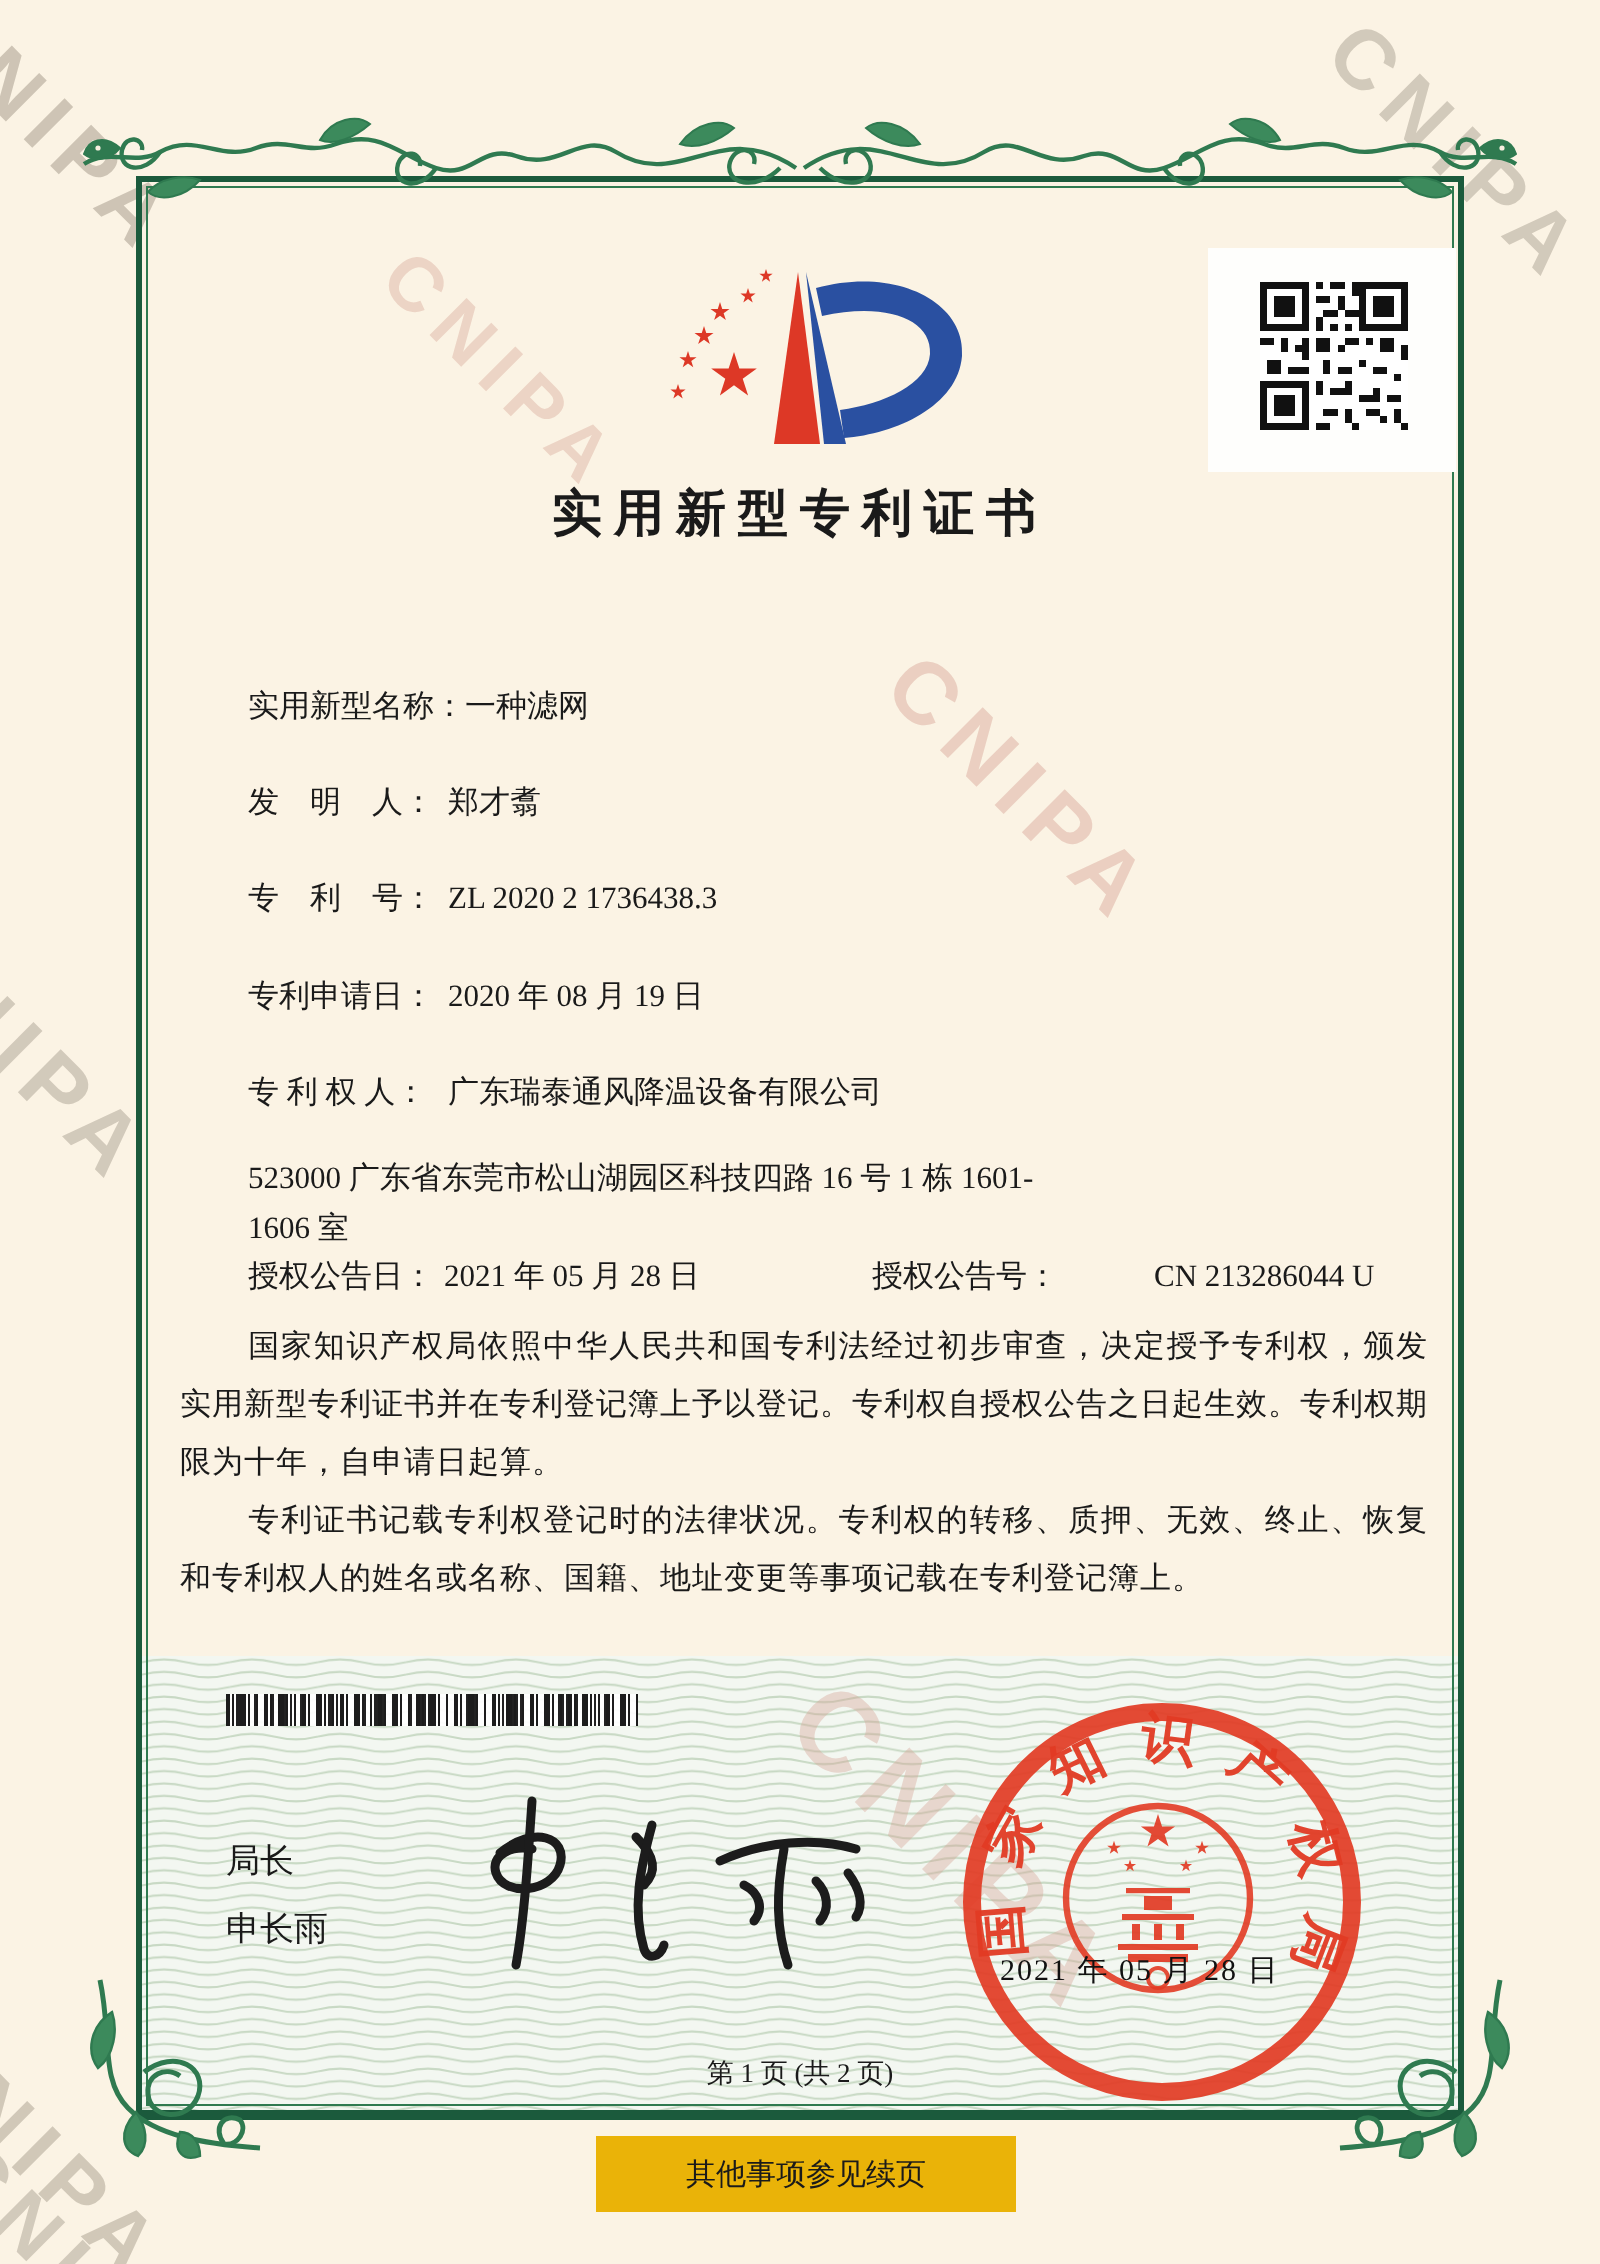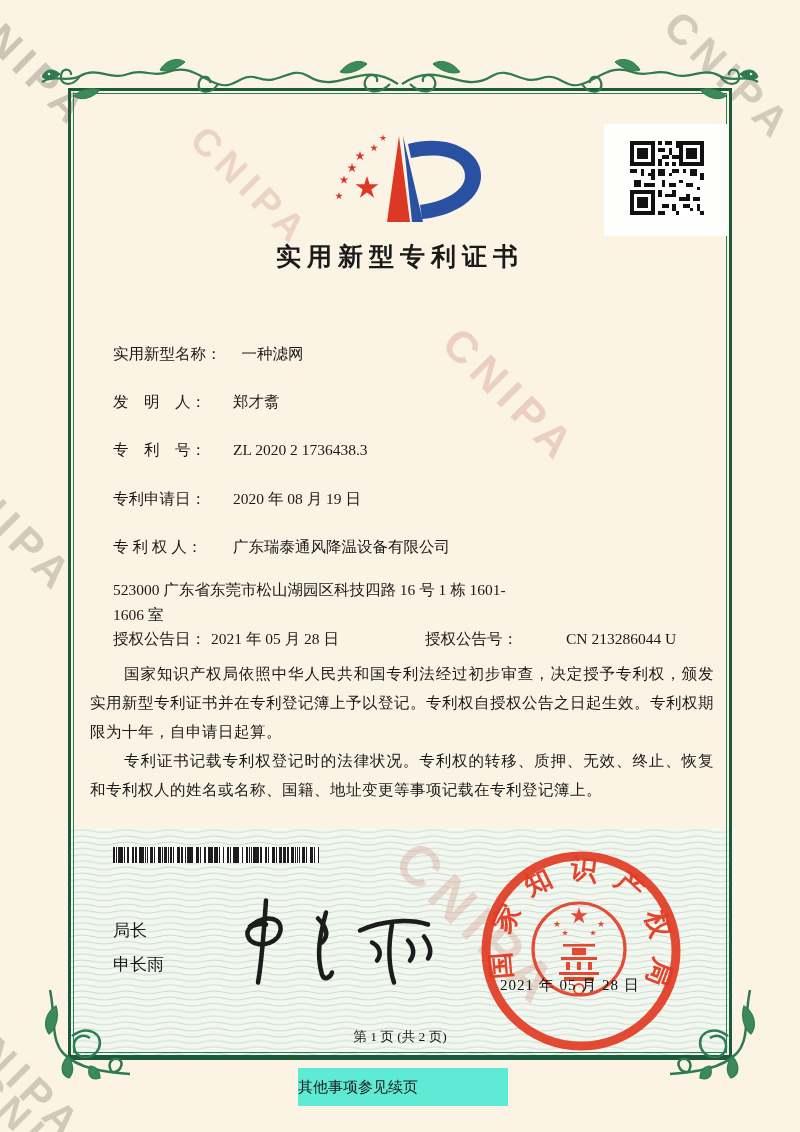--- a/index.html
+++ b/index.html
@@ -17,41 +17,41 @@
   .frame-inner{position:absolute;inset:2px;border:1px solid #2f7a50;}
   .ornament{position:absolute;z-index:4;}
   
   .cert-no{position:absolute;left:104px;top:141px;font-size:15.5px;letter-spacing:1.5px;z-index:5;}
   .logo{position:absolute;left:330px;top:128px;z-index:5;}
   .qr-patch{position:absolute;left:604px;top:124px;width:124px;height:112px;background:#fefefc;z-index:4;}
   .qr{position:absolute;left:630px;top:141px;z-index:5;}
   .title{position:absolute;left:0;top:240px;width:800px;text-align:center;font-size:25px;
          font-weight:bold;letter-spacing:6px;z-index:5;}
   .fields{position:absolute;left:113px;top:341px;width:560px;z-index:5;font-size:15.5px;}
-  .row{position:absolute;left:0;display:flex;line-height:25px;gap:20px;}
+  .row{position:absolute;left:11px;display:flex;line-height:25px;}
   .lbl{flex:0 0 100px;white-space:pre;}
   .val{flex:1;white-space:pre-wrap;}
   .val-addr{flex:none;width:402px;}
   .grant-abs{position:absolute;top:0;line-height:25px;white-space:pre;}
   .body-text{position:absolute;left:90px;top:659px;width:624px;z-index:5;font-size:15.5px;
              line-height:29px;text-align:justify;letter-spacing:0.5px;}
   .body-text p{margin:0;text-indent:2.2em;}
   .barcode{position:absolute;left:113px;top:847px;width:206px;height:16px;z-index:5;
            background-color:rgba(255,255,255,.92);
            background-image:
              repeating-linear-gradient(90deg,#1c1c1c 0 2px,transparent 2px 3px,#1c1c1c 3px 4px,transparent 4px 7px,#1c1c1c 7px 10px,transparent 10px 11px,#1c1c1c 11px 12px,transparent 12px 15px,#1c1c1c 15px 16px,transparent 16px 19px),
              repeating-linear-gradient(90deg,#222 0 1px,transparent 1px 5px,#222 5px 8px,transparent 8px 9px,#222 9px 10px,transparent 10px 14px,#222 14px 15px,transparent 15px 23px);}
   .director{position:absolute;left:113px;top:914px;z-index:5;font-size:17px;line-height:34px;}
   .signature{position:absolute;left:222px;top:888px;z-index:5;}
   .seal{position:absolute;left:476px;top:846px;z-index:6;}
   .seal-ring-text{font-size:27px;font-weight:bold;letter-spacing:16px;}
   .seal-date{position:absolute;left:500px;top:976px;z-index:7;font-size:15px;letter-spacing:1px;color:#111;}
   .page-no{position:absolute;left:0;top:1028px;width:800px;text-align:center;font-size:13.5px;z-index:5;}
-  .note-patch{position:absolute;left:298px;top:1068px;width:210px;height:38px;background:#5eead4;
-              z-index:5;display:flex;align-items:center;justify-content:flex-start;font-size:15px;}
+  .note-patch{position:absolute;left:298px;top:1068px;width:210px;height:38px;background:#eab308;
+              z-index:5;display:flex;align-items:center;justify-content:center;font-size:15px;}
 </style>
 </head>
 <body>
 
 <div class="page">
 
   <svg class="guilloche" width="658" height="230">
     <defs>
       <pattern id="wv" width="44" height="6.2" patternUnits="userSpaceOnUse">
         <path d="M0 3.1 Q11 0.4 22 3.1 T44 3.1" fill="none" stroke="#c8d9c4" stroke-width="1"></path>

